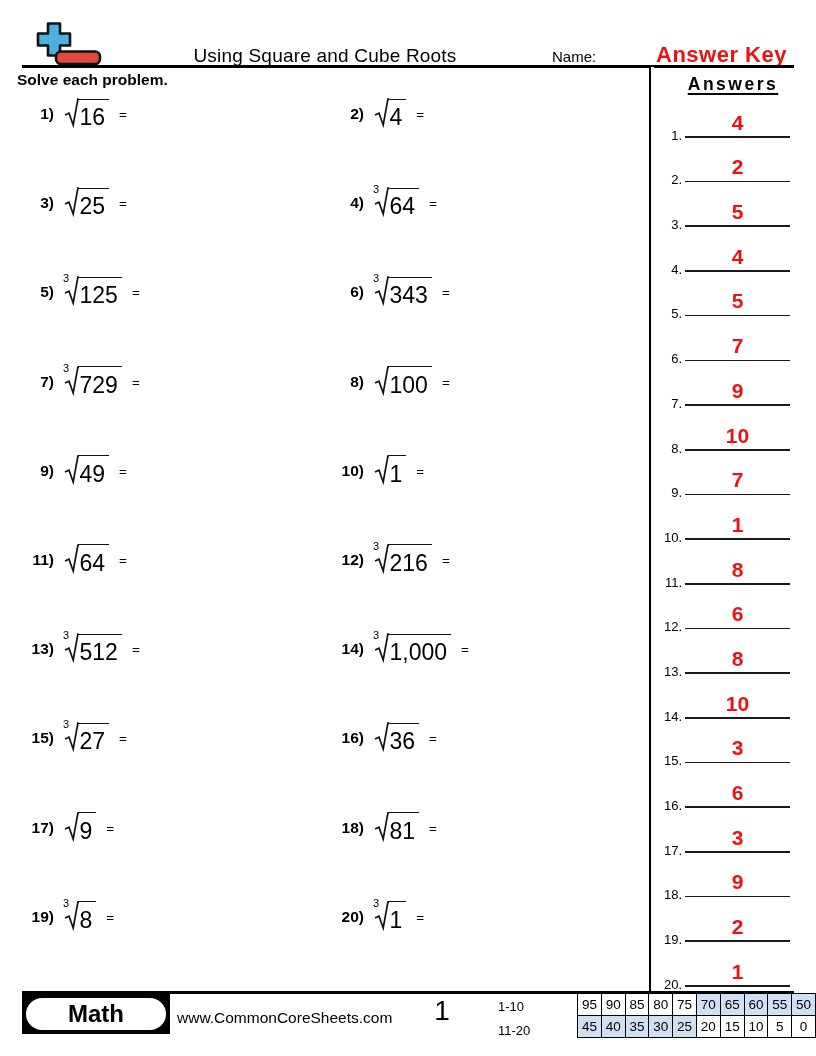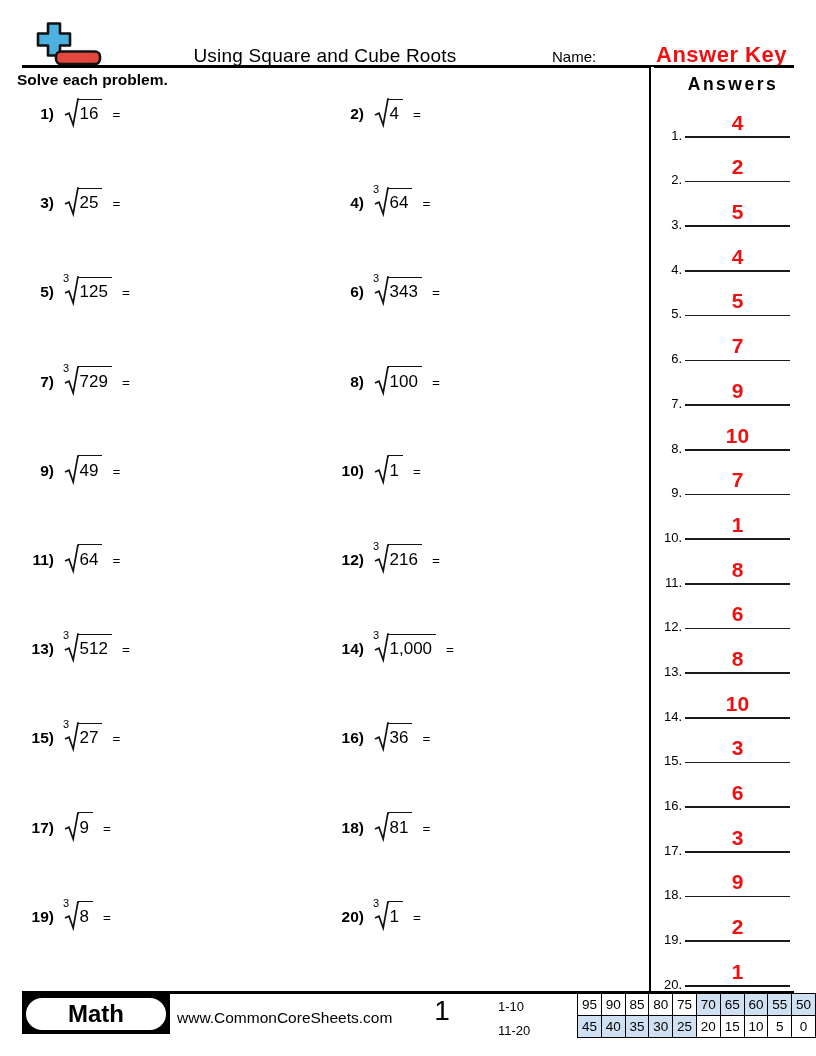--- a/index.html
+++ b/index.html
@@ -18,39 +18,39 @@
   .header-rule { position:absolute; left:22px; top:65px; width:772px; height:3px; background:#000; }
   .instructions { position:absolute; left:17px; top:71px; font-size:15.5px; font-weight:bold; }
 
   
   .divider { position:absolute; left:649px; top:67px; height:925px; width:3px;
              border-left:2px solid #000; border-right:2px solid #000; box-sizing:border-box;
              border-top:0; border-bottom:0; }
   .divider-inner { width:3px; height:100%; background:#fff; }
   .answers-heading { position:absolute; left:652px; top:74px; width:162px; text-align:center;
                      font-size:17.5px; font-weight:bold; letter-spacing:2.5px;
-                     text-decoration-thickness:1.5px; text-underline-offset:3px; }
+                     text-decoration:underline; text-decoration-thickness:1.5px; text-underline-offset:3px; }
   .answers-list { position:absolute; left:650px; top:101px; width:166px; }
   .a-row { position:relative; height:44.7px; }
   .a-num { position:absolute; left:8px; bottom:3px; width:24px; text-align:right; font-size:13px; }
   .a-line { position:absolute; left:35px; right:26px; bottom:8px; height:1.6px; background:#1a1a1a; }
   .a-val { position:absolute; left:35px; right:26px; bottom:11px; text-align:center;
            color:var(--answer_red); font-size:21px; font-weight:bold; }
 
   
   .problems { position:absolute; left:24px; top:92px; width:616px;
               display:grid; grid-template-columns:310px 306px; grid-auto-rows:89.2px; }
   .problem { display:flex; align-items:flex-start; padding-top:6px; }
   .p-num { display:inline-block; width:30px; min-width:30px; text-align:right;
            font-size:15.5px; font-weight:bold; margin-top:7px; margin-right:7px; }
   .rad { position:relative; display:inline-flex; align-items:flex-start; margin-left:3px; }
   .idx { position:absolute; left:-1px; top:-4px; font-size:11px; }
   .sign { display:block; flex:0 0 auto; }
   .rand { display:inline-block; border-top:1.8px solid #111; margin-left:-1.5px; margin-top:0.5px;
-          padding:5.5px 4px 0 2px; font-size:17px; line-height:1.1; white-space:nowrap; }
+          padding:5.5px 4px 0 2px; font-size:23px; line-height:1.1; white-space:nowrap; }
   .eq { margin-left:10px; margin-top:9px; font-size:13.5px; }
 
   
   .footer-rule { position:absolute; left:22px; top:991px; width:772px; height:3px; background:#000; }
   .math-badge { position:absolute; left:22px; top:994px; width:148px; height:40px; background:#000; }
   .math-pill { position:absolute; left:4px; top:4px; right:4px; bottom:4px; background:#fff;
                border-radius:16px; display:flex; align-items:center; justify-content:center;
                font-size:24px; font-weight:bold; }
   .website { position:absolute; left:177px; top:1009px; font-size:15.5px; }
   .page-number { position:absolute; left:420px; top:995px; width:44px; text-align:center; font-size:28px; }

